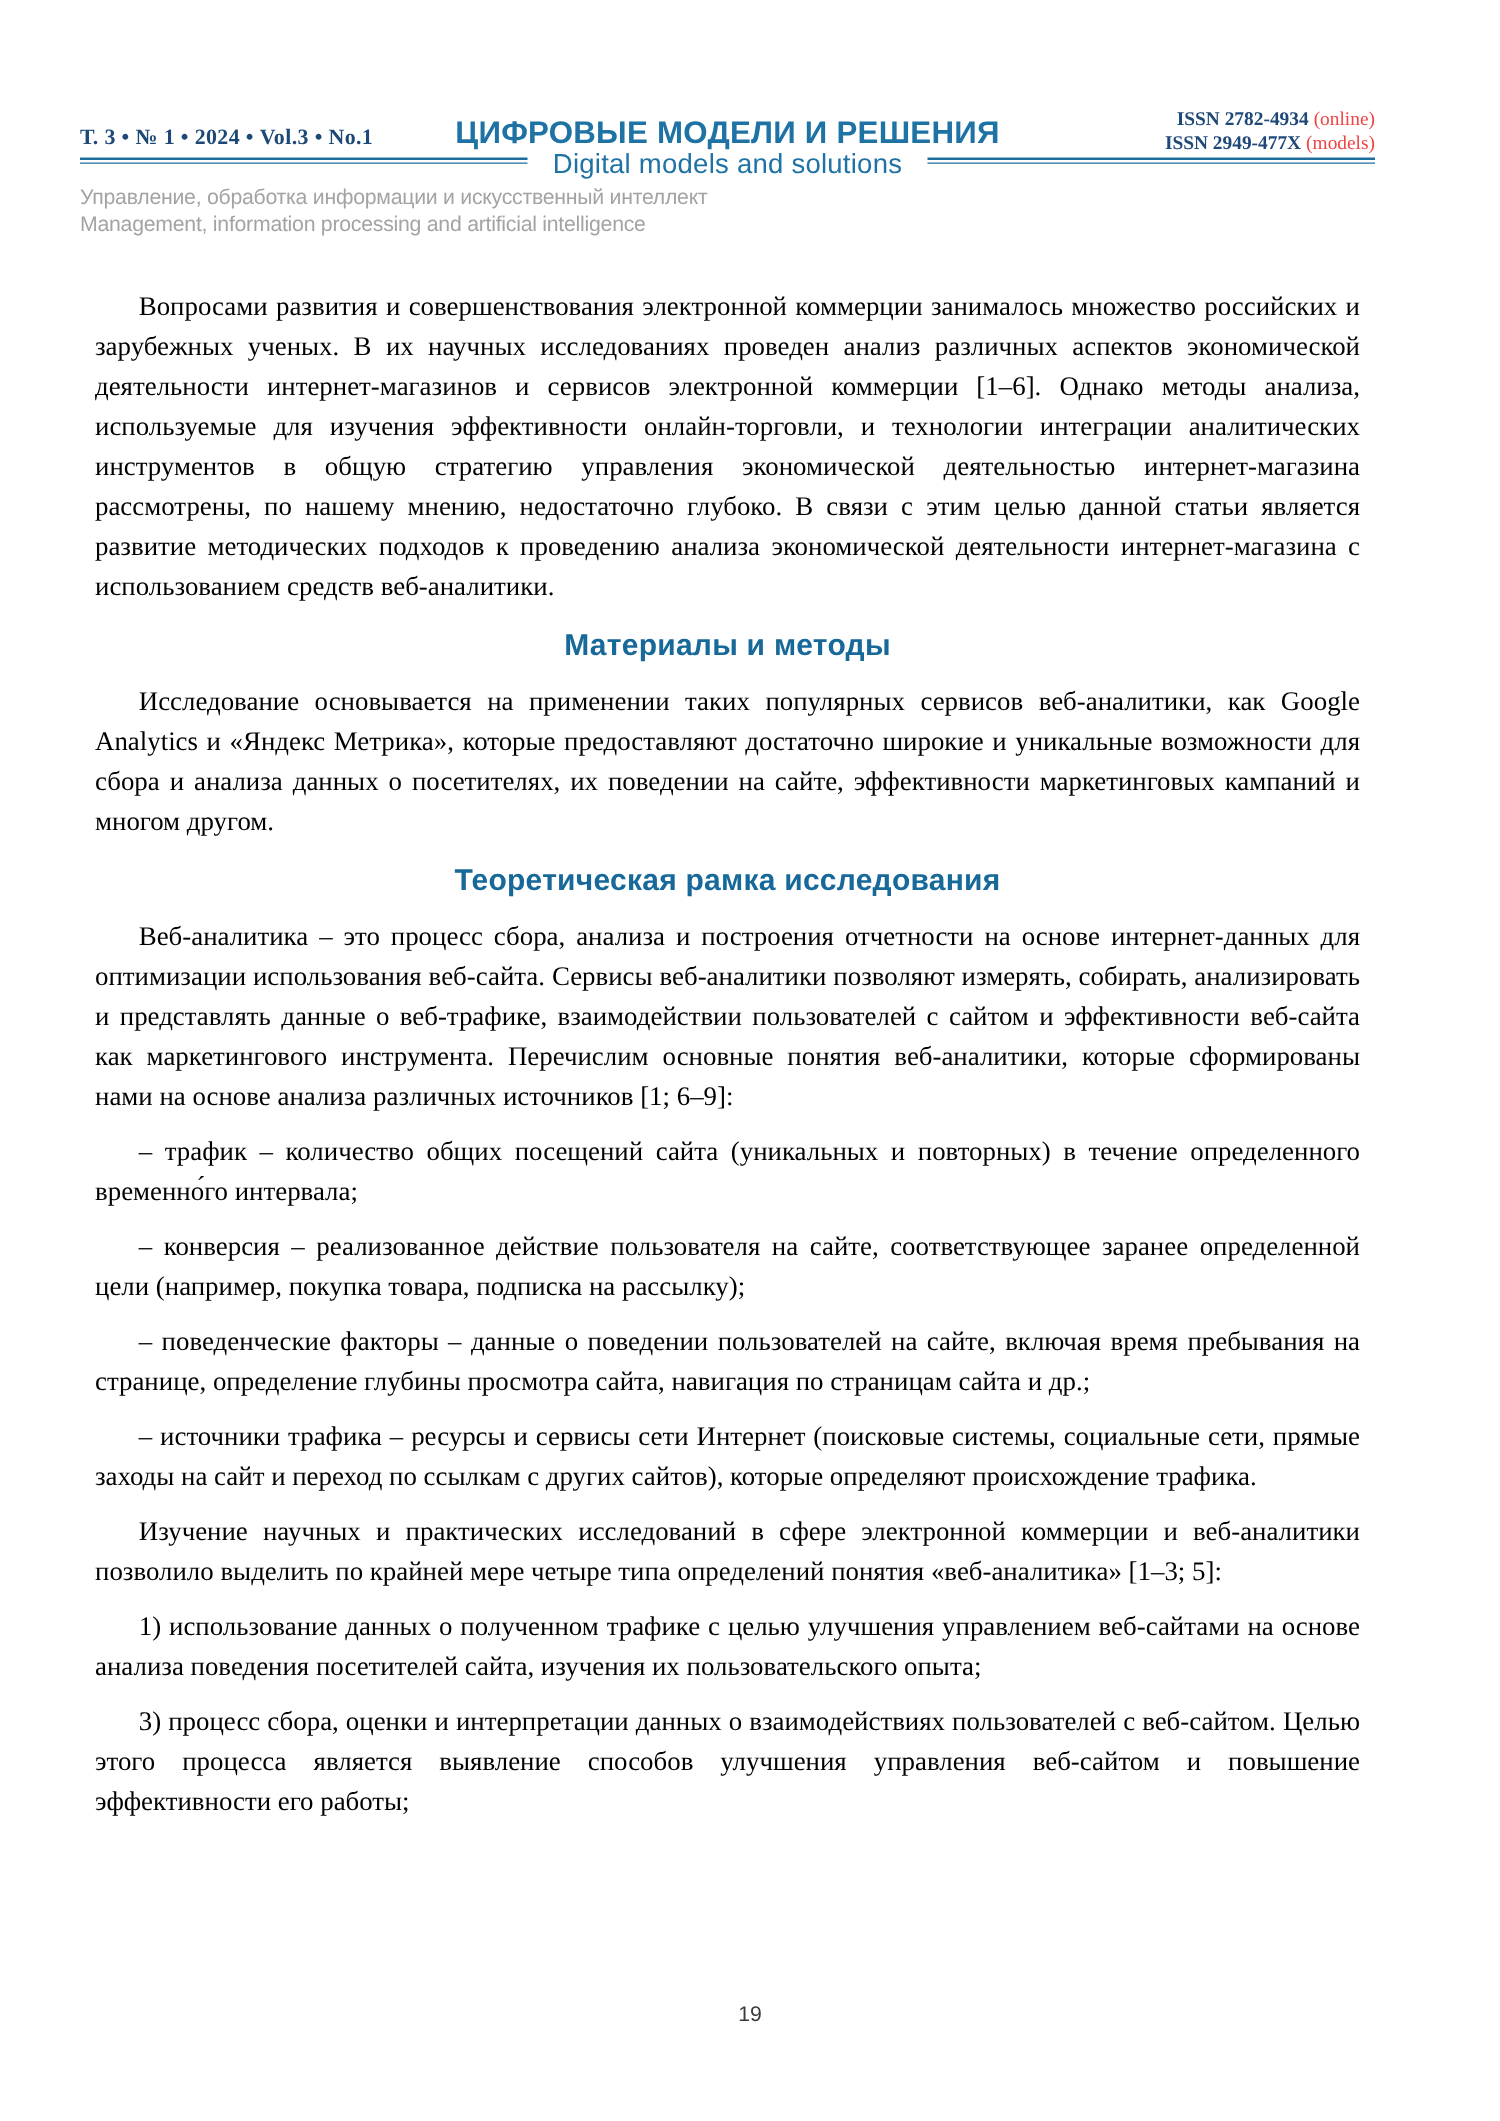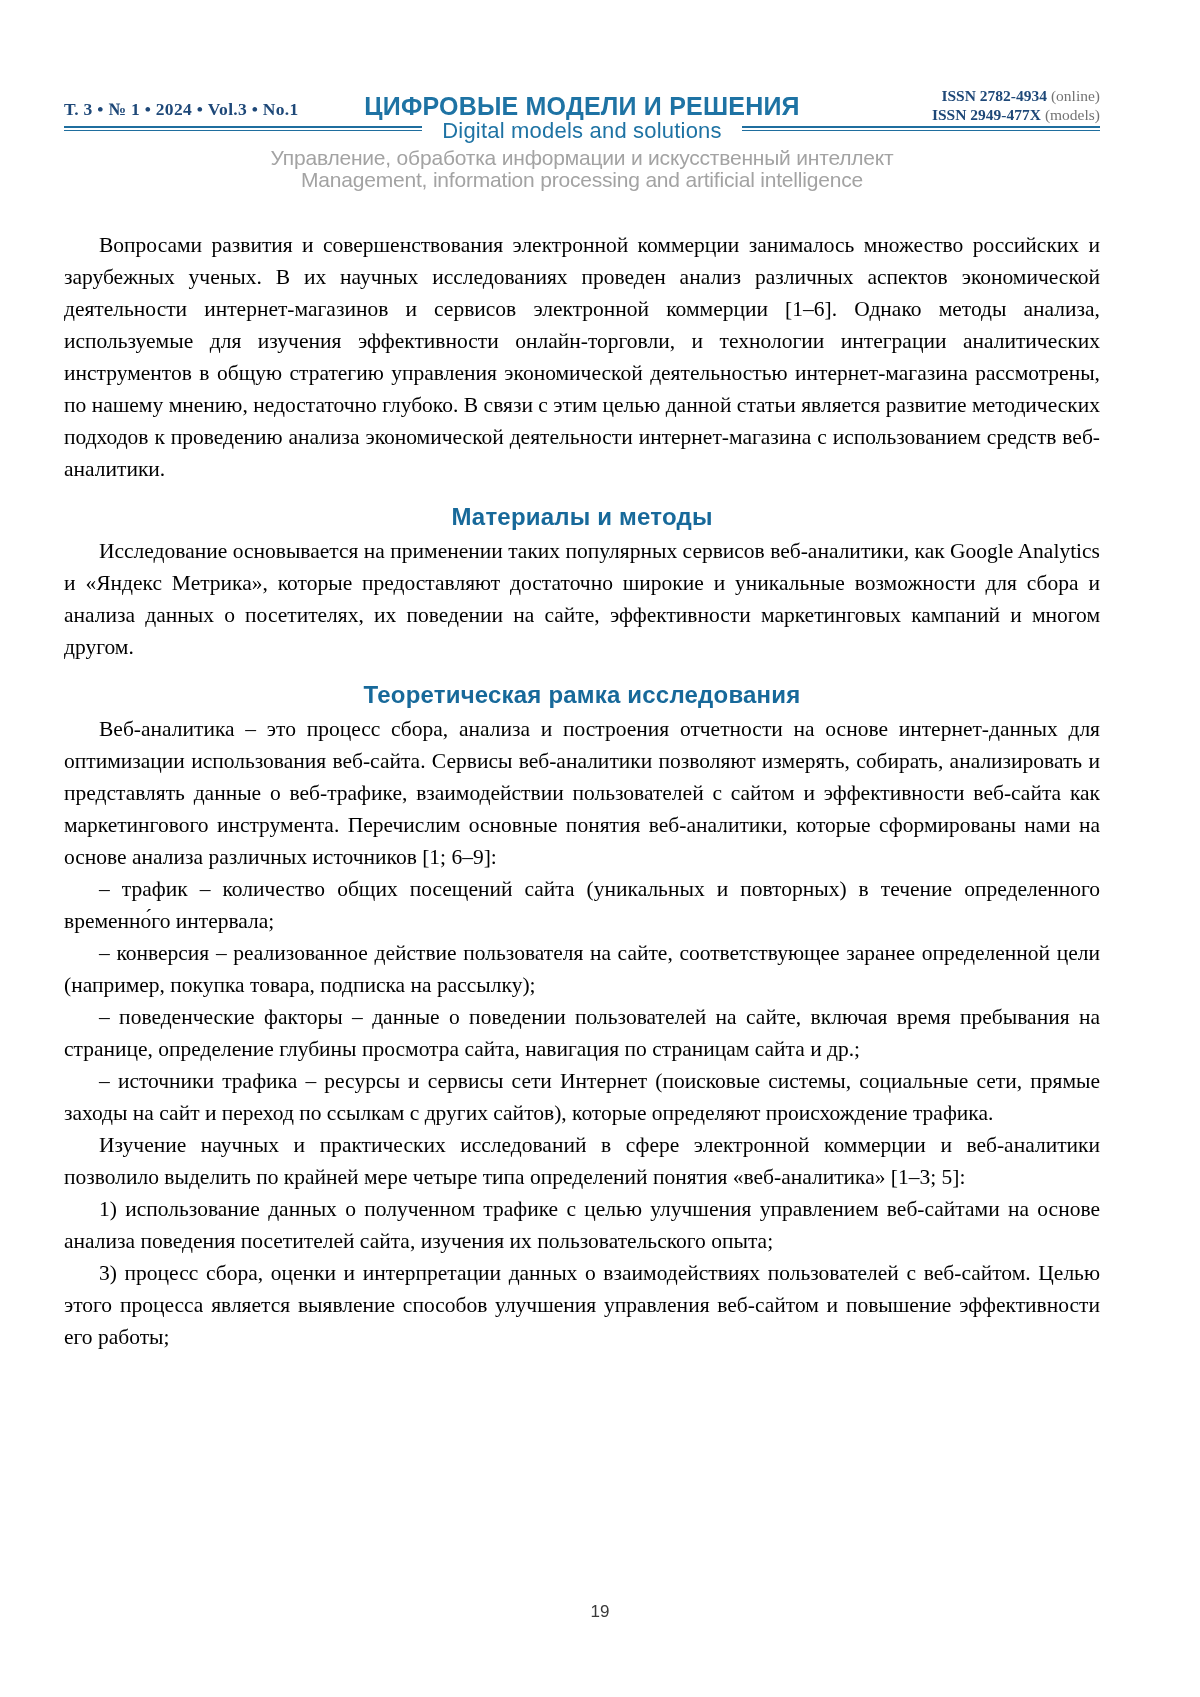--- a/index.html
+++ b/index.html
@@ -41,43 +41,43 @@
   .issn {
     position: absolute; right: 0; bottom: 9px;
     text-align: right; line-height: 19px; white-space: nowrap;
   }
   .issn-code {
     font-family: "Liberation Serif", serif;
     font-weight: bold; font-size: 15.5px; color: #1e4878;
   }
   .issn-suffix {
     font-family: "Liberation Serif", serif;
-    font-weight: normal; font-size: 15.5px; color: #737373;
+    font-weight: normal; font-size: 15.5px; color: #ef4444;
   }
   .rule {
     position: absolute; bottom: 2px; height: 2px;
     border-top: 2px solid #1f6e9e;
     border-bottom: 1px solid #1f6e9e;
     z-index: 1;
   }
   .rule-left  { left: 0;  width: calc(50% - 160px); }
   .rule-right { right: 0; width: calc(50% - 160px); }
 
   
   .section-subtitle {
-    margin-top: 14px; text-align: center;
+    margin-top: 14px; text-align: left;
     font-family: "Liberation Sans", sans-serif;
-    font-size: 21px; line-height: 22px;
+    font-size: 17px; line-height: 22px;
     color: #a3a3a3; letter-spacing: -0.2px;
   }
 
   
   .body { margin-top: 38px; }
   .body p {
-    margin: 0; text-align: justify; text-indent: 35px;
+    margin: 12px; text-align: justify; text-indent: 35px;
     font-family: "Liberation Serif", serif;
     font-size: 21.5px; line-height: 32px;
   }
   .body h2 {
     margin: 16px 0 2px 0; text-align: center; text-indent: 0;
     font-family: "Liberation Sans", sans-serif;
     font-weight: bold; font-size: 24px; line-height: 32px;
     color: #17699a; letter-spacing: 0.2px;
   }
 

